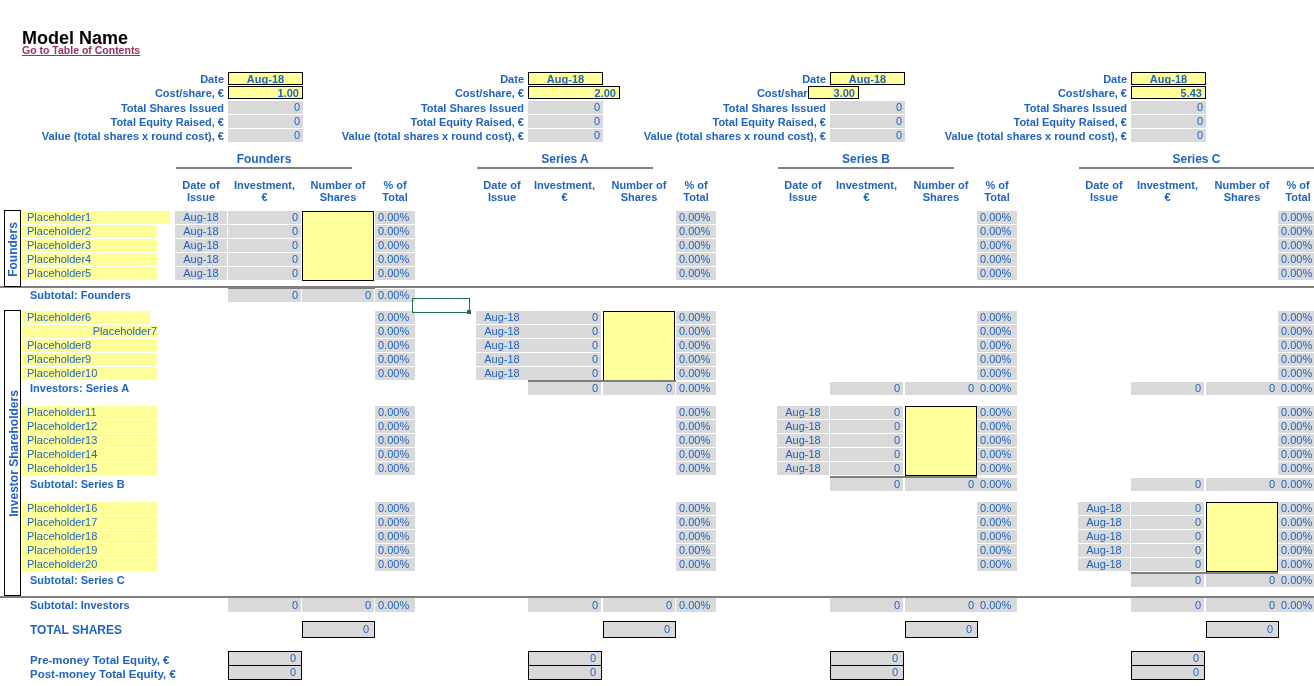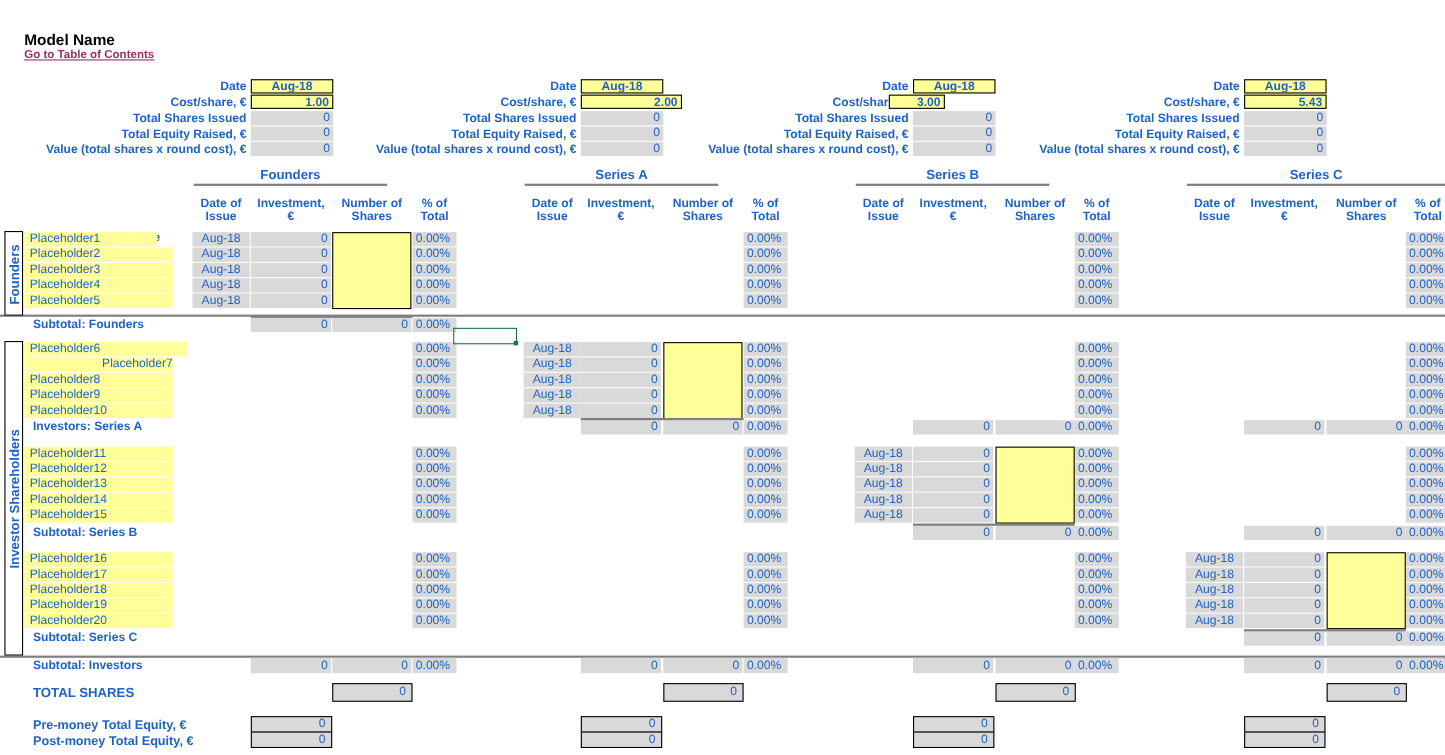--- a/index.html
+++ b/index.html
@@ -16,21 +16,21 @@
   .sheet{position:absolute;left:0;top:0;width:1314px;height:686px;}
 
   
   #title{
     position:absolute;left:20px;top:4px;
     font-size:21px;font-weight:bold;color:#1f63c4;
     letter-spacing:.1px;white-space:nowrap;
   }
   #subtitle{
     position:absolute;left:22px;top:28px;
-    font-size:14px;font-weight:bold;color:#000000;white-space:nowrap;
+    font-size:18px;font-weight:bold;color:#000000;white-space:nowrap;
   }
   #toclink{
     position:absolute;left:22px;top:44px;
     font-size:10.5px;font-weight:bold;color:#963264;
     text-decoration:underline;white-space:nowrap;cursor:pointer;
   }
 
   
   .lbl{
     position:absolute;text-align:right;font-weight:bold;color:#1f63c4;
@@ -205,21 +205,21 @@
       <div class="chdr" style="left:1206px;top:180px;width:72px;">
         <div>Number of</div>
         <div>Shares</div>
       </div>
       <div class="chdr" style="left:1278px;top:180px;width:40px;">
         <div>% of</div>
         <div>Total</div>
       </div>
     </div>
   <div id="grid-area">
-      <div class="cell name" style="left:22px;top:211px;width:121px;height:14px;line-height:13px;">Placeholder1</div>
+      <div class="cell name" style="left:22px;top:211px;width:148px;height:14px;line-height:13px;">Placeholder1</div>
       <div class="cell grey ctr" style="left:175px;top:211px;width:52px;height:14px;line-height:13px;border-bottom:1px solid #fff;">Aug-18</div>
       <div class="cell grey" style="left:228px;top:211px;width:73px;height:14px;line-height:13px;border-bottom:1px solid #fff;">0</div>
       <div class="cell pct" style="left:375px;top:211px;width:40px;height:14px;line-height:13px;border-bottom:1px solid #fff;">0.00%</div>
       <div class="cell pct" style="left:676px;top:211px;width:40px;height:14px;line-height:13px;border-bottom:1px solid #fff;">0.00%</div>
       <div class="cell pct" style="left:977px;top:211px;width:40px;height:14px;line-height:13px;border-bottom:1px solid #fff;">0.00%</div>
       <div class="cell pct" style="left:1278px;top:211px;width:40px;height:14px;line-height:13px;border-bottom:1px solid #fff;">0.00%</div>
       <div class="cell name" style="left:22px;top:225px;width:135px;height:14px;line-height:13px;">Placeholder2</div>
       <div class="cell grey ctr" style="left:175px;top:225px;width:52px;height:14px;line-height:13px;border-bottom:1px solid #fff;">Aug-18</div>
       <div class="cell grey" style="left:228px;top:225px;width:73px;height:14px;line-height:13px;border-bottom:1px solid #fff;">0</div>
       <div class="cell pct" style="left:375px;top:225px;width:40px;height:14px;line-height:13px;border-bottom:1px solid #fff;">0.00%</div>
@@ -245,21 +245,21 @@
       <div class="cell grey" style="left:228px;top:267px;width:73px;height:14px;line-height:13px;border-bottom:1px solid #fff;">0</div>
       <div class="cell pct" style="left:375px;top:267px;width:40px;height:14px;line-height:13px;border-bottom:1px solid #fff;">0.00%</div>
       <div class="cell pct" style="left:676px;top:267px;width:40px;height:14px;line-height:13px;border-bottom:1px solid #fff;">0.00%</div>
       <div class="cell pct" style="left:977px;top:267px;width:40px;height:14px;line-height:13px;border-bottom:1px solid #fff;">0.00%</div>
       <div class="cell pct" style="left:1278px;top:267px;width:40px;height:14px;line-height:13px;border-bottom:1px solid #fff;">0.00%</div>
       <div class="cell yel inbox" style="left:302px;top:211px;width:72px;height:70px;"></div>
       <div class="cell bold" style="left:22px;top:289px;width:190px;height:13px;line-height:13px;text-align:left;padding-left:8px;">Subtotal: Founders</div>
       <div class="cell grey" style="left:228px;top:289px;width:73px;height:13px;line-height:13px;">0</div>
       <div class="cell grey" style="left:302px;top:289px;width:72px;height:13px;line-height:13px;">0</div>
       <div class="cell pct" style="left:375px;top:289px;width:40px;height:13px;line-height:13px;">0.00%</div>
-      <div class="cell name" style="left:22px;top:311px;width:148px;height:14px;line-height:13px;">Placeholder6</div>
+      <div class="cell name" style="left:22px;top:311px;width:128px;height:14px;line-height:13px;">Placeholder6</div>
       <div class="cell grey ctr" style="left:476px;top:311px;width:52px;height:14px;line-height:13px;border-bottom:1px solid #fff;">Aug-18</div>
       <div class="cell grey" style="left:528px;top:311px;width:73px;height:14px;line-height:13px;border-bottom:1px solid #fff;">0</div>
       <div class="cell pct" style="left:375px;top:311px;width:40px;height:14px;line-height:13px;border-bottom:1px solid #fff;">0.00%</div>
       <div class="cell pct" style="left:676px;top:311px;width:40px;height:14px;line-height:13px;border-bottom:1px solid #fff;">0.00%</div>
       <div class="cell pct" style="left:977px;top:311px;width:40px;height:14px;line-height:13px;border-bottom:1px solid #fff;">0.00%</div>
       <div class="cell pct" style="left:1278px;top:311px;width:40px;height:14px;line-height:13px;border-bottom:1px solid #fff;">0.00%</div>
       <div class="cell name" style="left:22px;top:325px;width:135px;height:14px;line-height:13px;text-align:right;">Placeholder7</div>
       <div class="cell grey ctr" style="left:476px;top:325px;width:52px;height:14px;line-height:13px;border-bottom:1px solid #fff;">Aug-18</div>
       <div class="cell grey" style="left:528px;top:325px;width:73px;height:14px;line-height:13px;border-bottom:1px solid #fff;">0</div>
       <div class="cell pct" style="left:375px;top:325px;width:40px;height:14px;line-height:13px;border-bottom:1px solid #fff;">0.00%</div>

